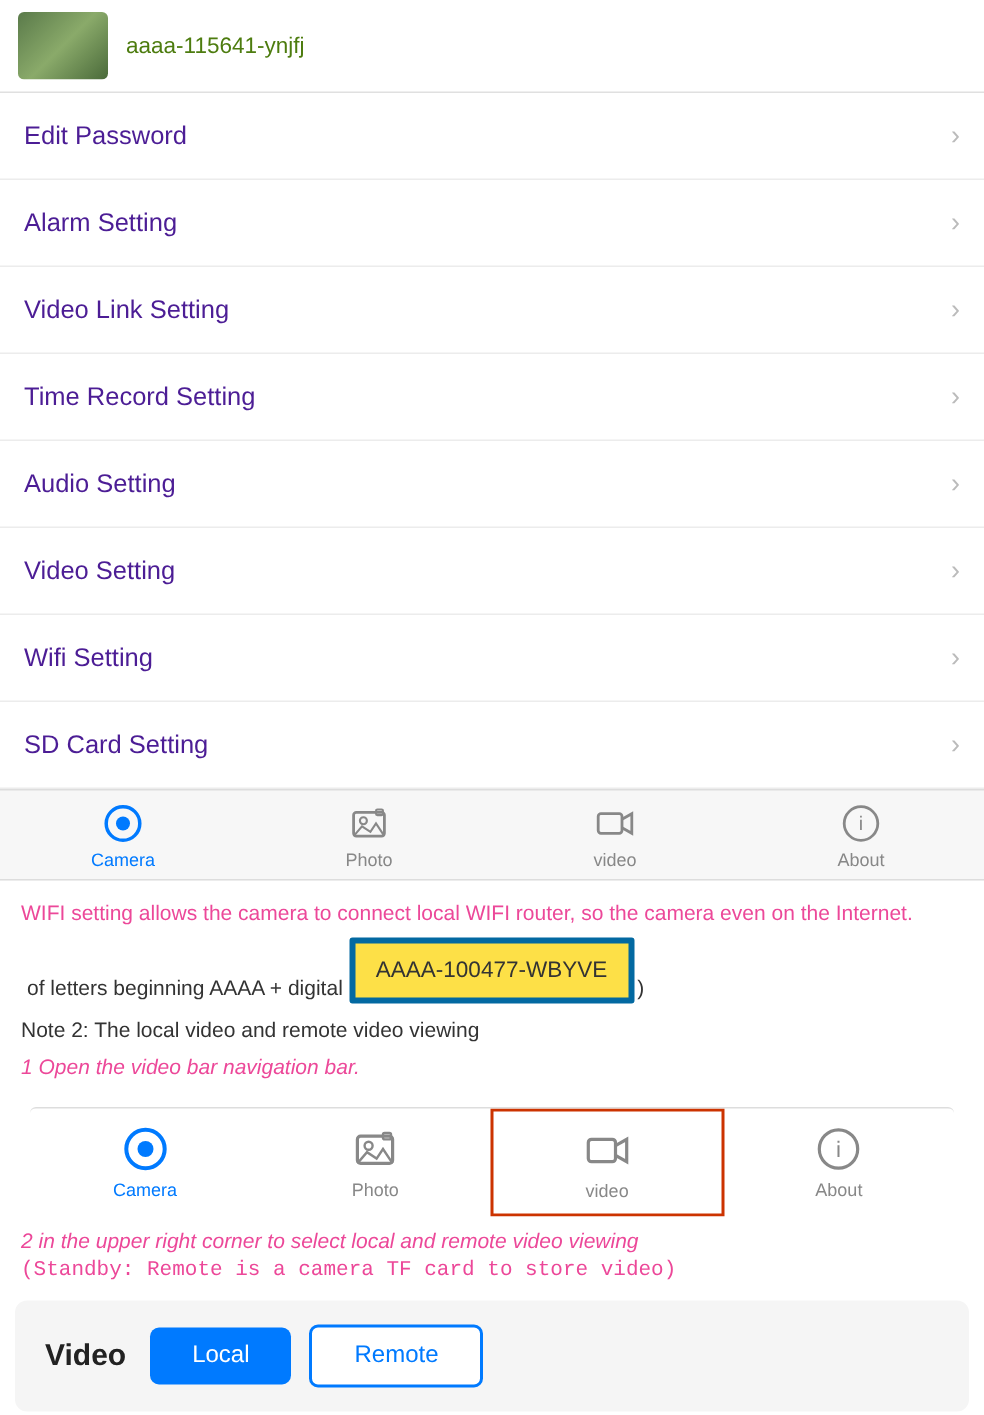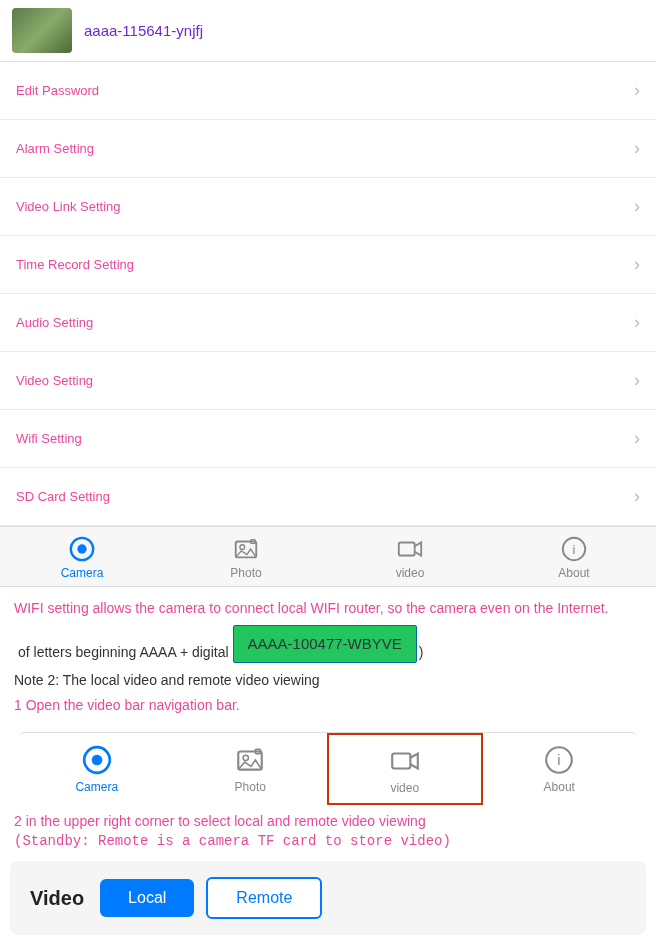--- a/index.html
+++ b/index.html
@@ -30,38 +30,38 @@
       position: relative;
     }
     .device-thumb-inner {
       width: 100%;
       height: 100%;
       background: linear-gradient(135deg, #5a7a4a 0%, #8aaa6a 50%, #4a6a3a 100%);
     }
     .device-name {
       margin-left: 12px;
       font-size: 15px;
-      color: #6d28d9;
+      color: #4d7c0f;
     }
 
     
     .menu-list {
       background: #fff;
     }
     .menu-item {
       display: flex;
       align-items: center;
       justify-content: space-between;
       padding: 18px 16px;
       border-bottom: 1px solid #ececec;
       cursor: pointer;
     }
     .menu-item-label {
-      font-size: 13px;
-      color: #ec4899;
+      font-size: 17px;
+      color: #4c1d95;
       text-align: right;
     }
     .chevron {
       color: #bbb;
       font-size: 18px;
     }
 
     
     .tab-bar {
       display: flex;
@@ -94,22 +94,22 @@
     }
     .red-text {
       color: #ec4899;
     }
     .uid-box-container {
       display: flex;
       align-items: flex-end;
       margin: 6px 4px;
     }
     .uid-box {
-      border: 1px solid #0369a1;
-      background: #22c55e;
+      border: 4px solid #0369a1;
+      background: #fde047;
       padding: 6px 14px;
       font-size: 15px;
       color: #333;
       border-radius: 2px;
       display: inline-block;
       min-width: 180px;
       text-align: center;
       margin-left: 4px;
     }
     .uid-suffix {
@@ -273,21 +273,21 @@
 </div>
 
 <div class="info-section">
   <p class="red-text">WIFI setting allows the camera to connect local WIFI router, so the camera even on the Internet.</p>
   <div class="uid-box-container">
     <span>of letters beginning AAAA + digital</span>
     <span class="uid-box">AAAA-100477-WBYVE</span>
     <span class="uid-suffix">)</span>
   </div>
   <p>Note 2: The local video and remote video viewing</p>
-  <p class="red-text" style="margin-top:2px;">1 Open the video bar navigation bar.</p>
+  <p class="red-text" style="margin-top:2px;font-style:italic;">1 Open the video bar navigation bar.</p>
 </div>
 
 <div style="padding: 0 10px;">
   <div class="tab-bar-2">
     <div class="tab-item-2">
       <div style="color:#007aff; display:flex; align-items:center; justify-content:center; margin-bottom:4px;">
         <svg width="32" height="32" viewBox="0 0 30 30">
           <circle cx="15" cy="15" r="12" fill="none" stroke="#007aff" stroke-width="2.5"></circle>
           <circle cx="15" cy="15" r="5" fill="#007aff"></circle>
         </svg>
@@ -319,20 +319,20 @@
         <svg width="32" height="32" viewBox="0 0 30 30">
           <circle cx="15" cy="15" r="12" fill="none" stroke="#888" stroke-width="2"></circle>
           <text x="15" y="20" text-anchor="middle" font-size="14" fill="#888" font-family="Arial">i</text>
         </svg>
       </div>
       <span class="tab-label-2">About</span>
     </div>
   </div>
 </div>
 
-<p class="red-text" style="padding: 2px 14px; font-size:14px;">2 in the upper right corner to select local and remote video viewing</p>
+<p class="red-text" style="padding: 2px 14px; font-size:14px;font-style:italic;">2 in the upper right corner to select local and remote video viewing</p>
 <p class="red-text" style="padding: 2px 14px 6px; font-size:14px;font-family:Liberation Mono, monospace;">(Standby: Remote is a camera TF card to store video)</p>
 
 <div class="video-button-area">
   <span class="video-label">Video</span>
   <button class="btn-local">Local</button>
   <button class="btn-remote">Remote</button>
 </div>
 
 </body></html>

